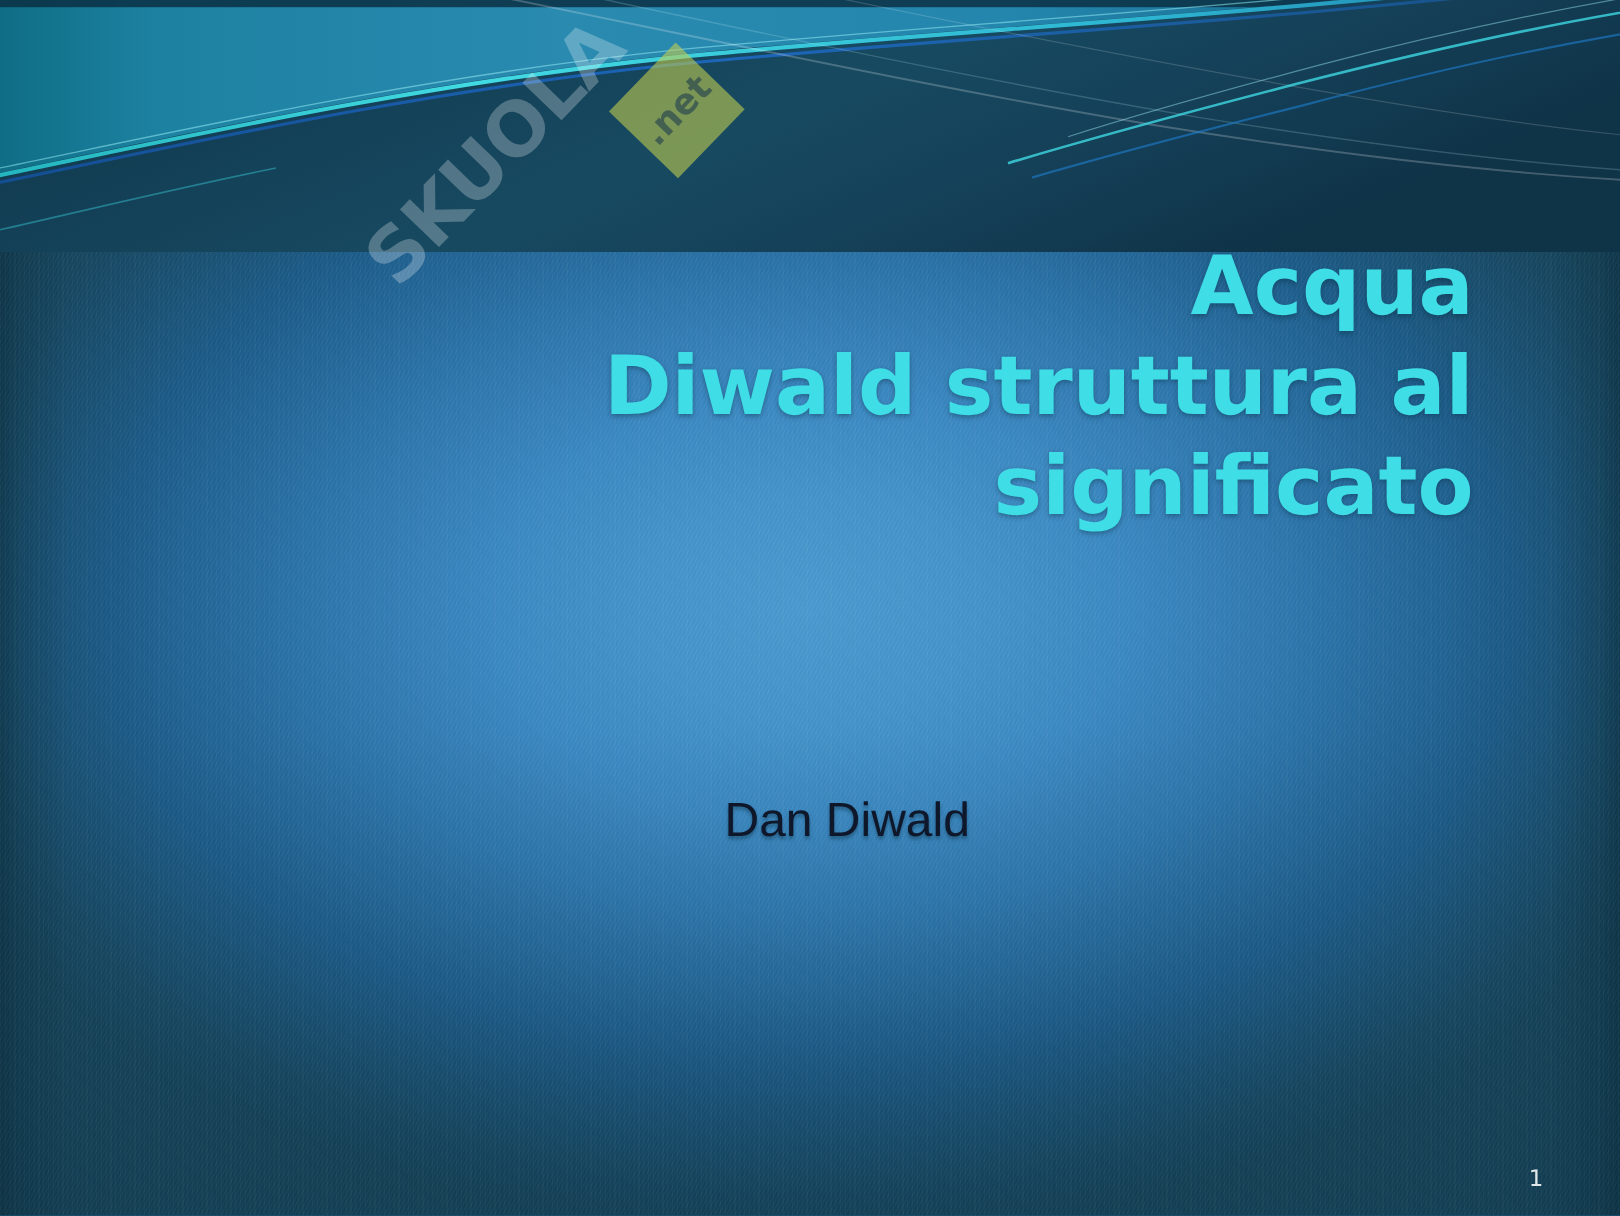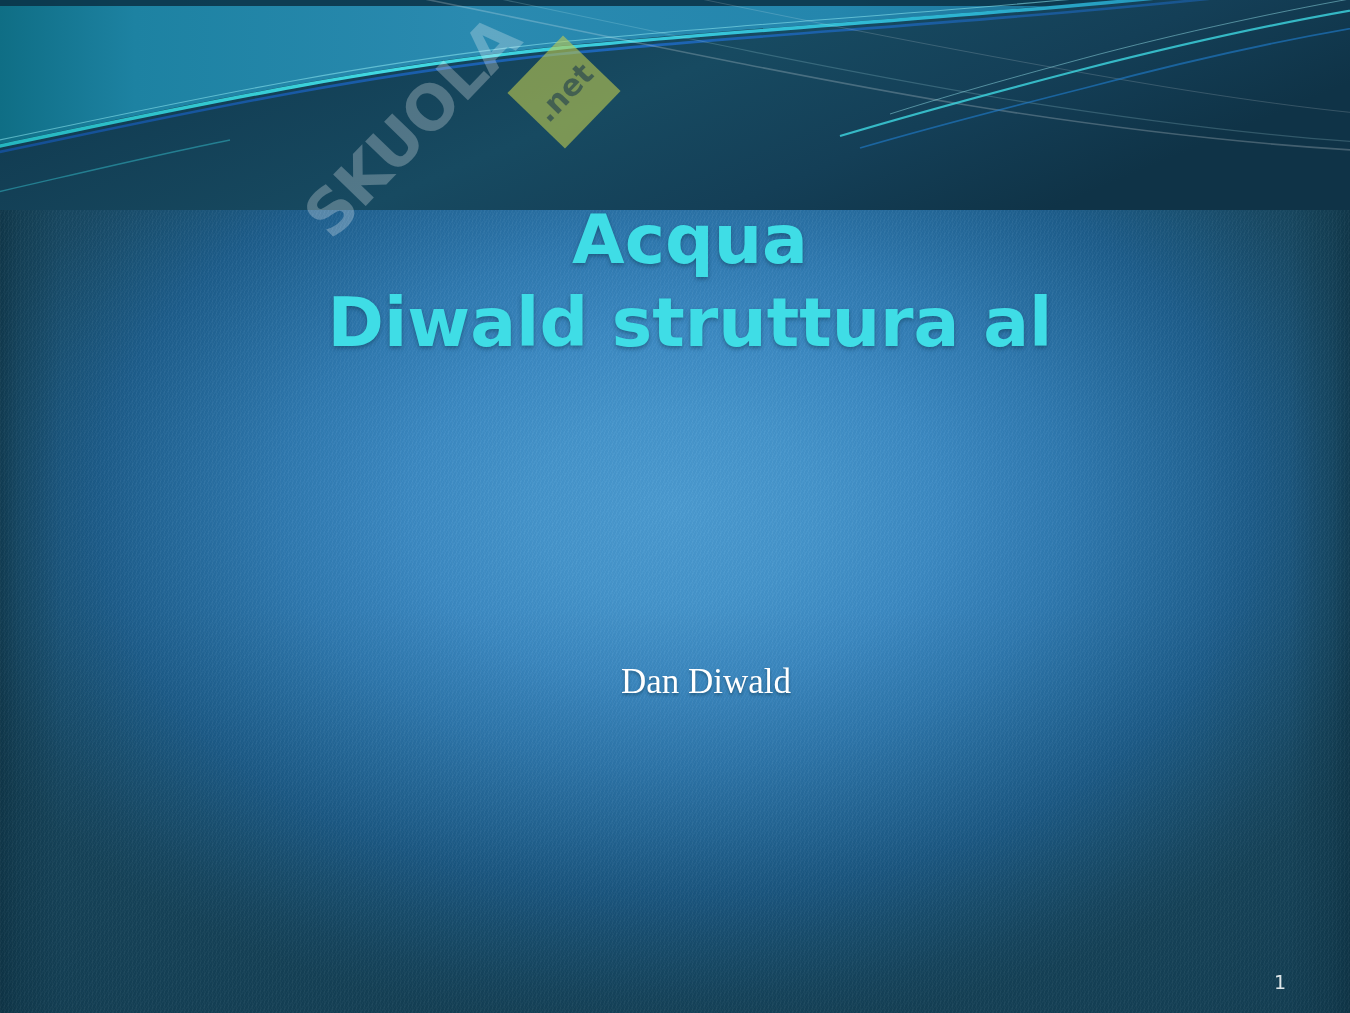--- a/index.html
+++ b/index.html
@@ -129,24 +129,24 @@
     font-family: "DejaVu Sans", sans-serif;
     font-weight: 700;
     font-size: 30px;
     color: rgba(30,60,78,0.60);
     transform: rotate(0deg);
   }
 
   
   .title-box {
     position: absolute;
-    left: 164px;
+    left: 176px;
     top: 198px;
     width: 1052px;
-    text-align: center;
+    text-align: right;
   }
   .title-line {
     font-family: "DejaVu Sans", sans-serif;
     font-weight: 700;
     font-size: 68px;
     line-height: 83px;
     color: #3fdde6;
     letter-spacing: 0px;
     text-shadow: 0 2px 4px rgba(10,50,70,0.45);
     white-space: nowrap;
@@ -154,24 +154,24 @@
 
   
   .author-box {
     position: absolute;
     left: 180px;
     top: 662px;
     width: 1052px;
     text-align: center;
   }
   .author-text {
-    font-family: Liberation Serif, serif;
+    font-family: Liberation Sans, sans-serif;
     font-weight: 400;
-    font-size: 35px;
-    color: #ffffff;
+    font-size: 40px;
+    color: #0f172a;
     text-shadow: 0 2px 3px rgba(8,45,62,0.45);
   }
 
   
   .page-number {
     position: absolute;
     right: 64px;
     bottom: 20px;
     font-family: "DejaVu Sans", sans-serif;
     font-size: 19px;
@@ -251,20 +251,21 @@
   <div class="watermark">
     <div class="wm-text">SKUOLA</div>
     <div class="wm-badge">
       <span class="wm-badge-text">.net</span>
     </div>
   </div>
 
   <div class="title-box">
     <div class="title-line">Acqua</div>
     <div class="title-line">Diwald struttura al</div>
+    <div class="title-line">significato</div>
   </div>
 
   <div class="author-box">
     <span class="author-text">Dan Diwald</span>
   </div>
 
   <div class="page-number">1</div>
 
 </div>
 

